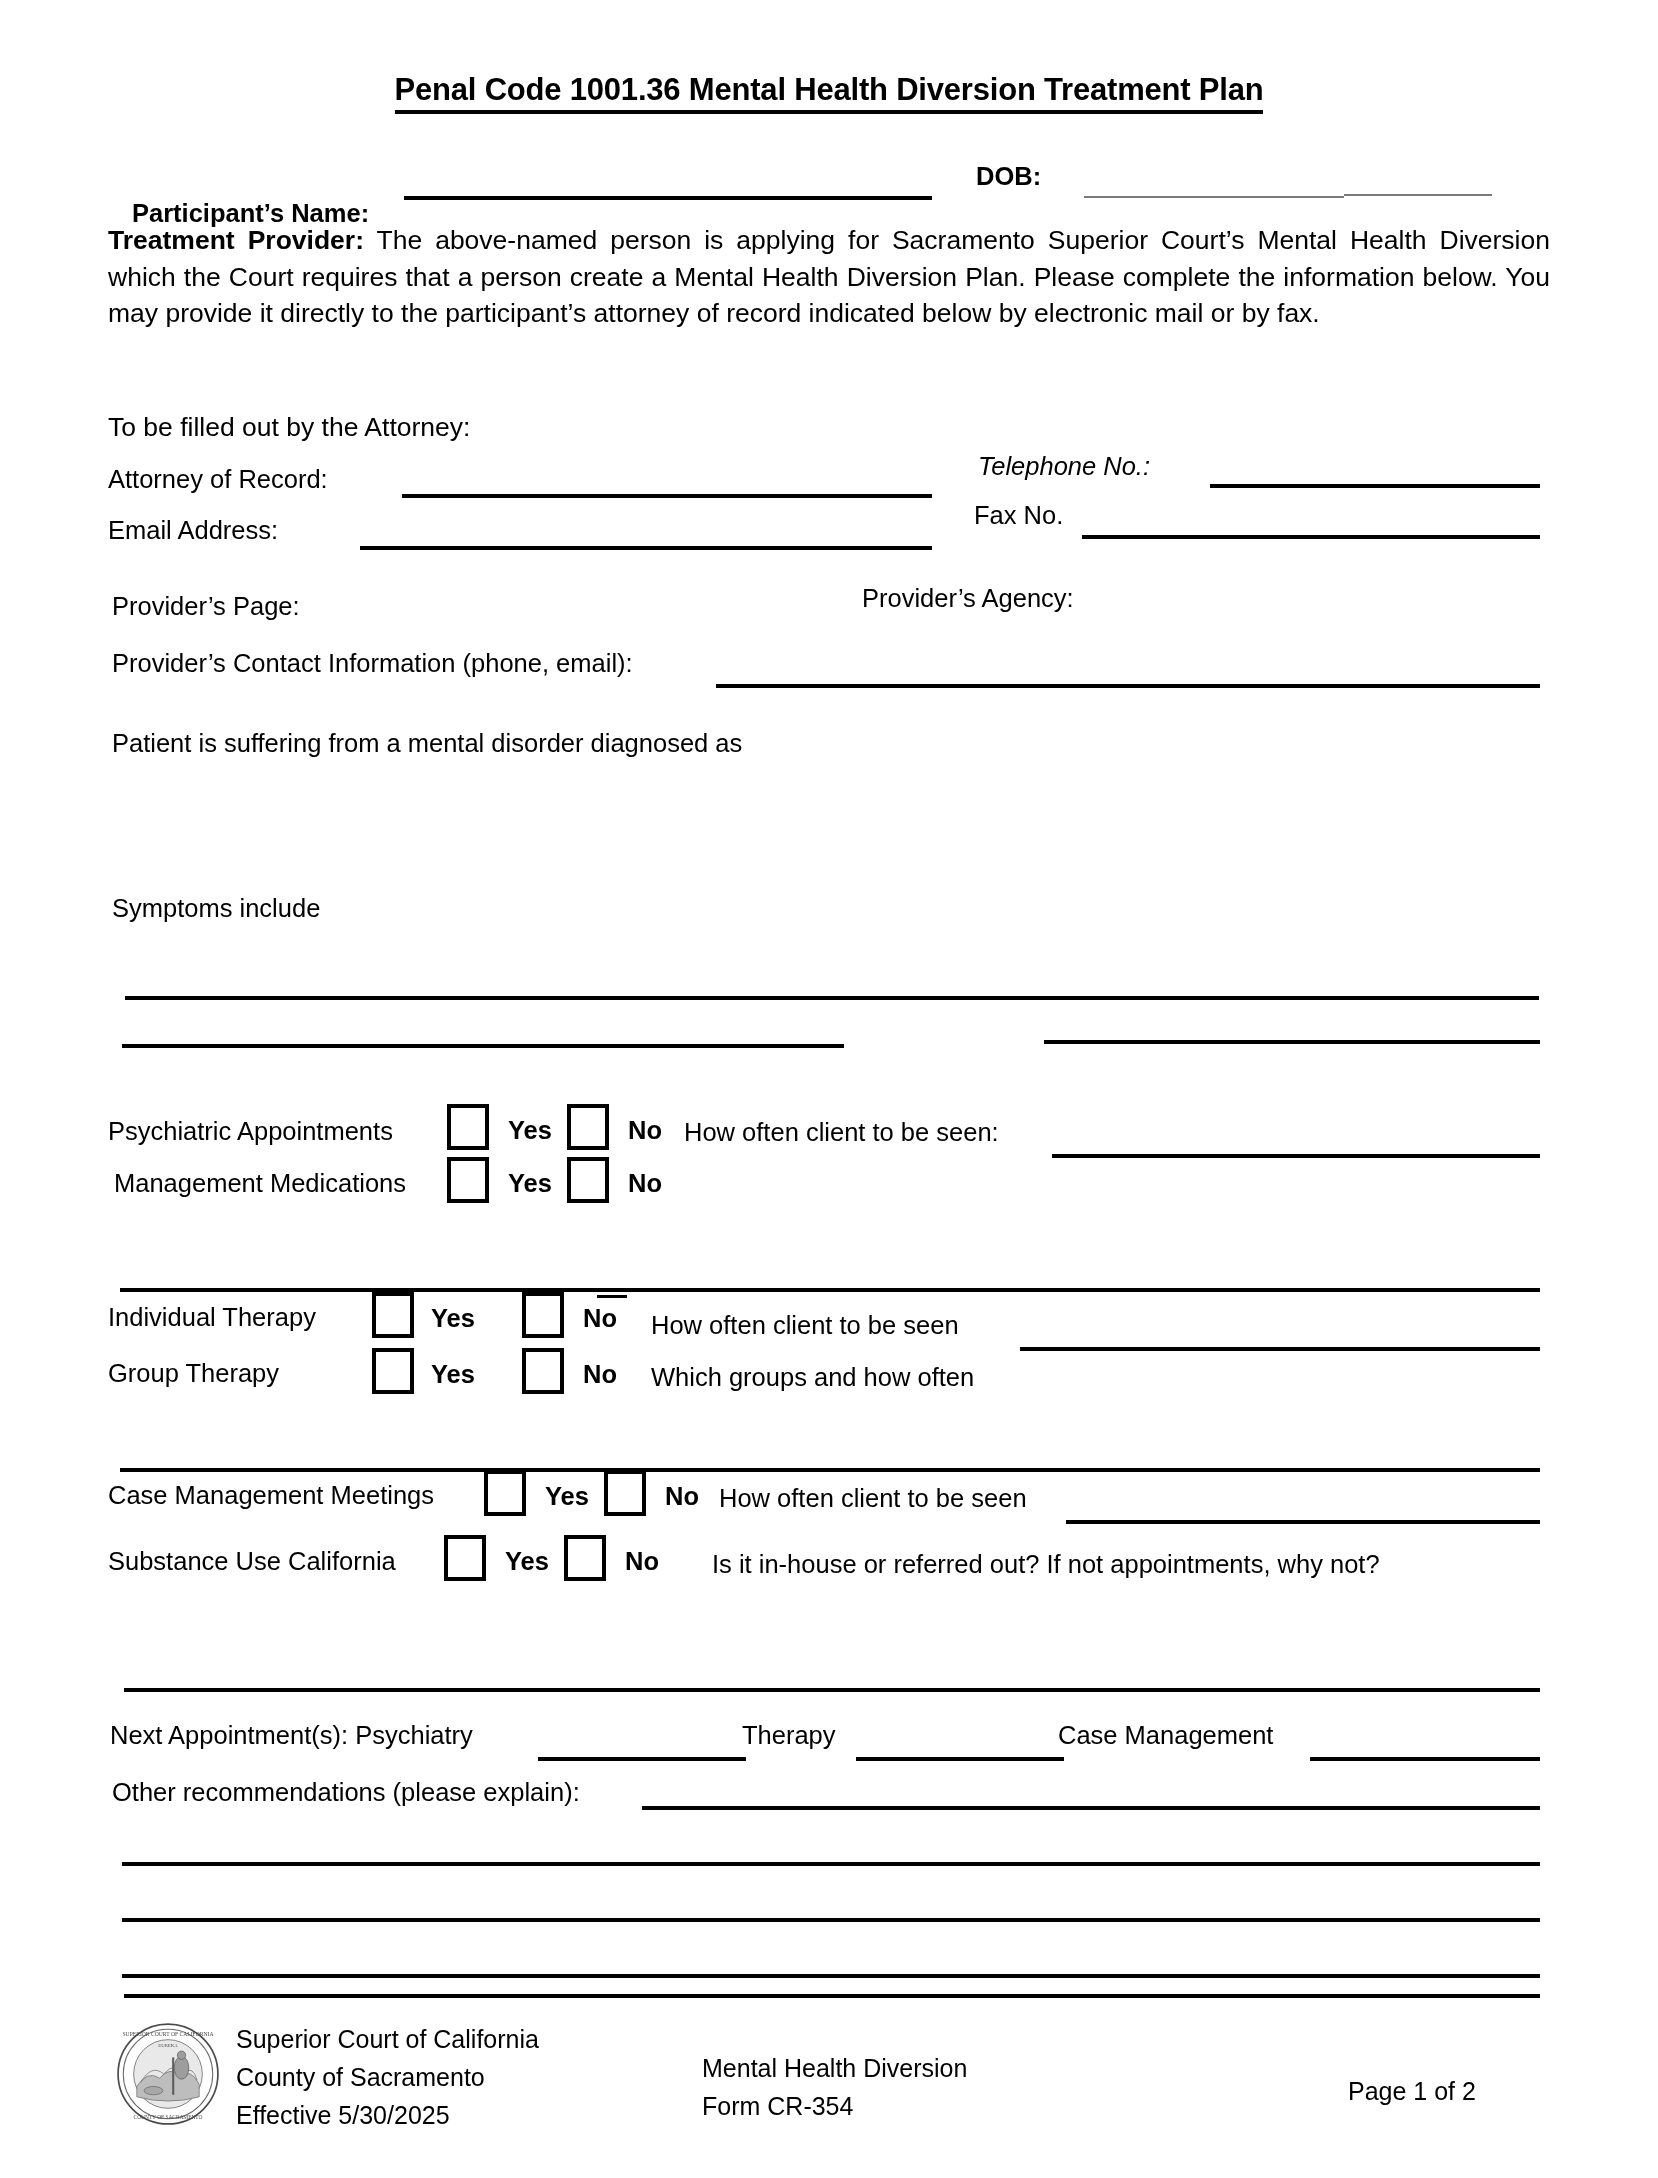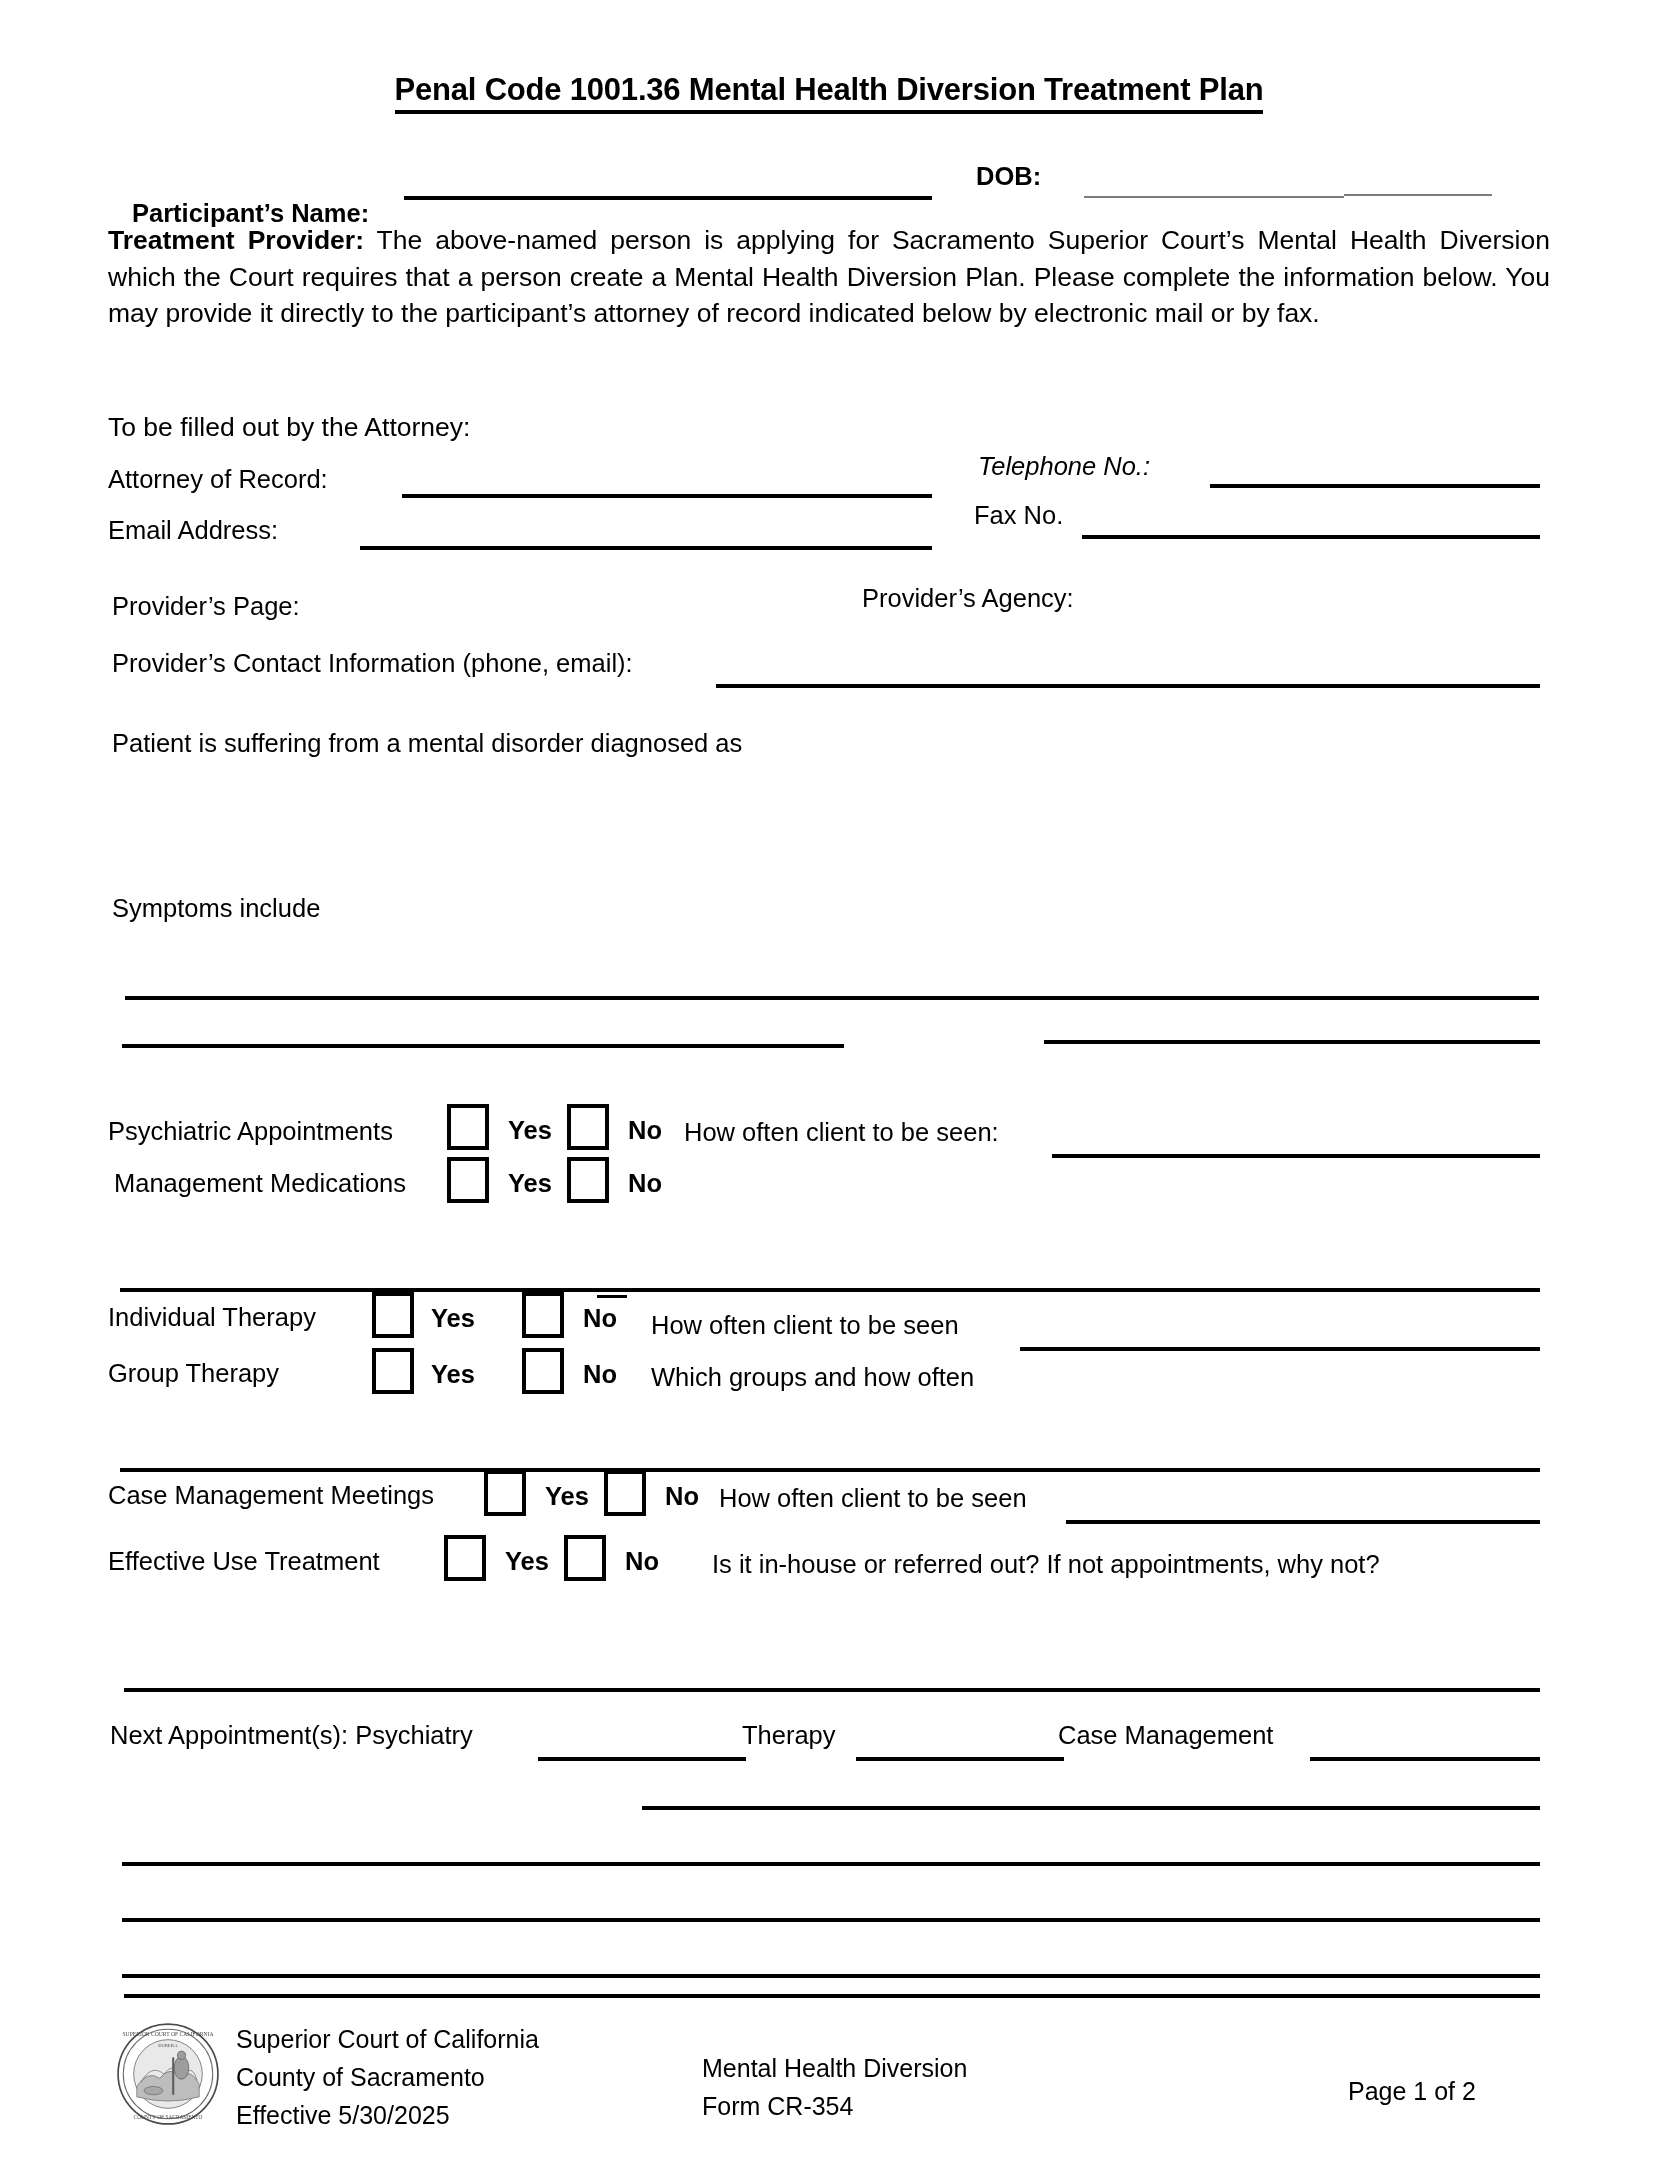--- a/index.html
+++ b/index.html
@@ -153,38 +153,39 @@
   <div class="abs rule" style="left:120px; top:1468px; width:1420px;"></div>
 
   <div class="abs txt" style="left:108px; top:1480px;">Case Management Meetings</div>
   <div class="abs cbx" style="left:484px; top:1470px;"></div>
   <div class="abs txt bold" style="left:545px; top:1481px;">Yes</div>
   <div class="abs cbx" style="left:604px; top:1470px;"></div>
   <div class="abs txt bold" style="left:665px; top:1481px;">No</div>
   <div class="abs txt" style="left:719px; top:1483px;">How often client to be seen</div>
   <div class="abs rule" style="left:1066px; top:1520px; width:474px;"></div>
 
-  <div class="abs txt" style="left:108px; top:1546px;">Effective Use Treatment</div>
+  <div class="abs txt" style="left:108px; top:1546px;">Substance Use California</div>
   <div class="abs cbx" style="left:444px; top:1535px;"></div>
   <div class="abs txt bold" style="left:505px; top:1546px;">Yes</div>
   <div class="abs cbx" style="left:564px; top:1535px;"></div>
   <div class="abs txt bold" style="left:625px; top:1546px;">No</div>
   <div class="abs txt" style="left:712px; top:1549px;">Is it in-house or referred out? If not appointments, why not?</div>
 
   <div class="abs rule" style="left:124px; top:1688px; width:1416px;"></div>
 
   <div class="abs txt" style="left:110px; top:1720px;">Next Appointment(s): Psychiatry</div>
   <div class="abs rule" style="left:538px; top:1757px; width:208px;"></div>
 
   <div class="abs txt" style="left:742px; top:1720px;">Therapy</div>
   <div class="abs rule" style="left:856px; top:1757px; width:208px;"></div>
 
   <div class="abs txt" style="left:1058px; top:1720px;">Case Management</div>
   <div class="abs rule" style="left:1310px; top:1757px; width:230px;"></div>
 
+  <div class="abs txt" style="left:112px; top:1777px;">Other recommendations (please explain):</div>
   <div class="abs rule" style="left:642px; top:1806px; width:898px;"></div>
   <div class="abs rule" style="left:122px; top:1862px; width:1418px;"></div>
   <div class="abs rule" style="left:122px; top:1918px; width:1418px;"></div>
   <div class="abs rule" style="left:122px; top:1974px; width:1418px;"></div>
 
   <div class="abs rule" style="left:124px; top:1994px; width:1416px;"></div>
 
   <svg class="seal" viewBox="0 0 100 100" aria-hidden="true">
     <circle cx="50" cy="50" r="48" fill="#ffffff" stroke="#4a4a4a" stroke-width="1.6"></circle>
     <circle cx="50" cy="50" r="43" fill="#ffffff" stroke="#6a6a6a" stroke-width="1"></circle>

